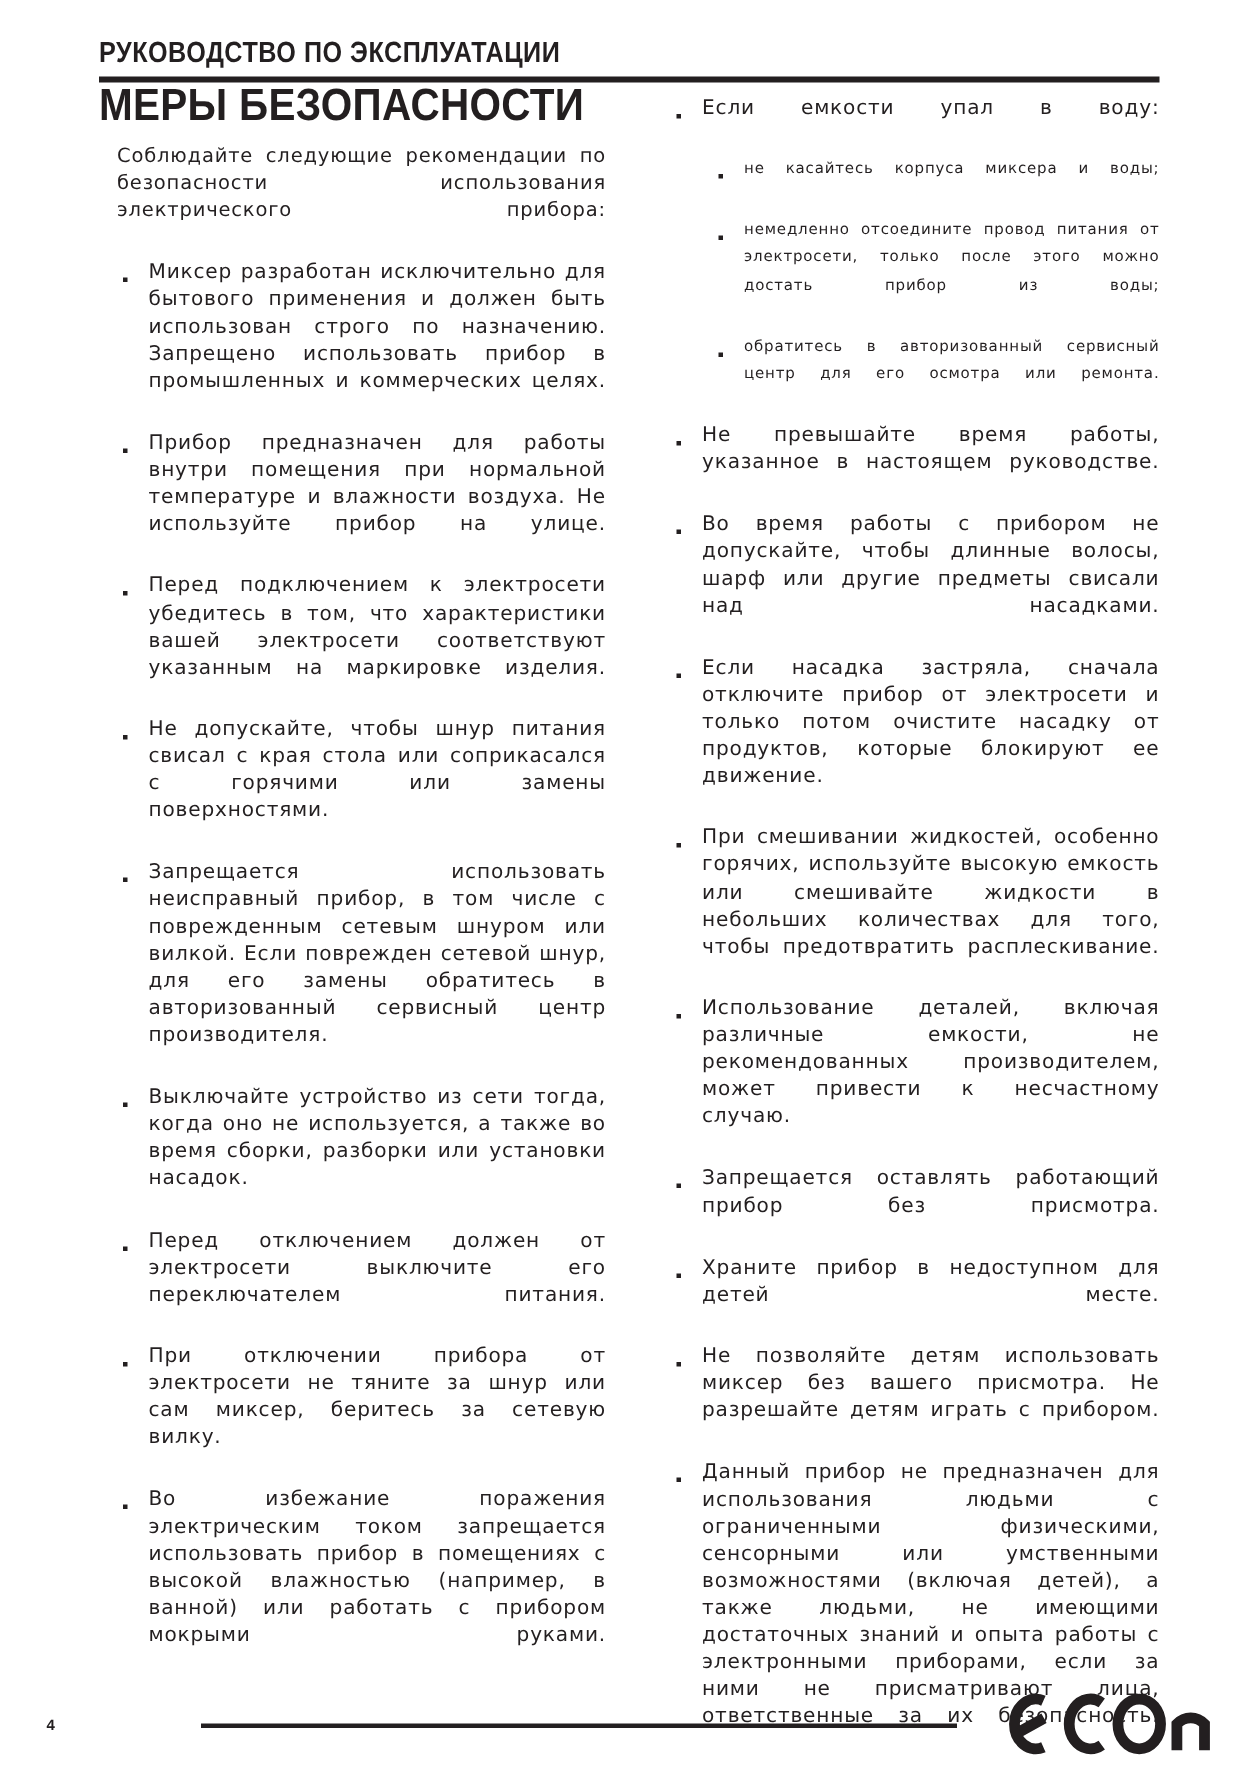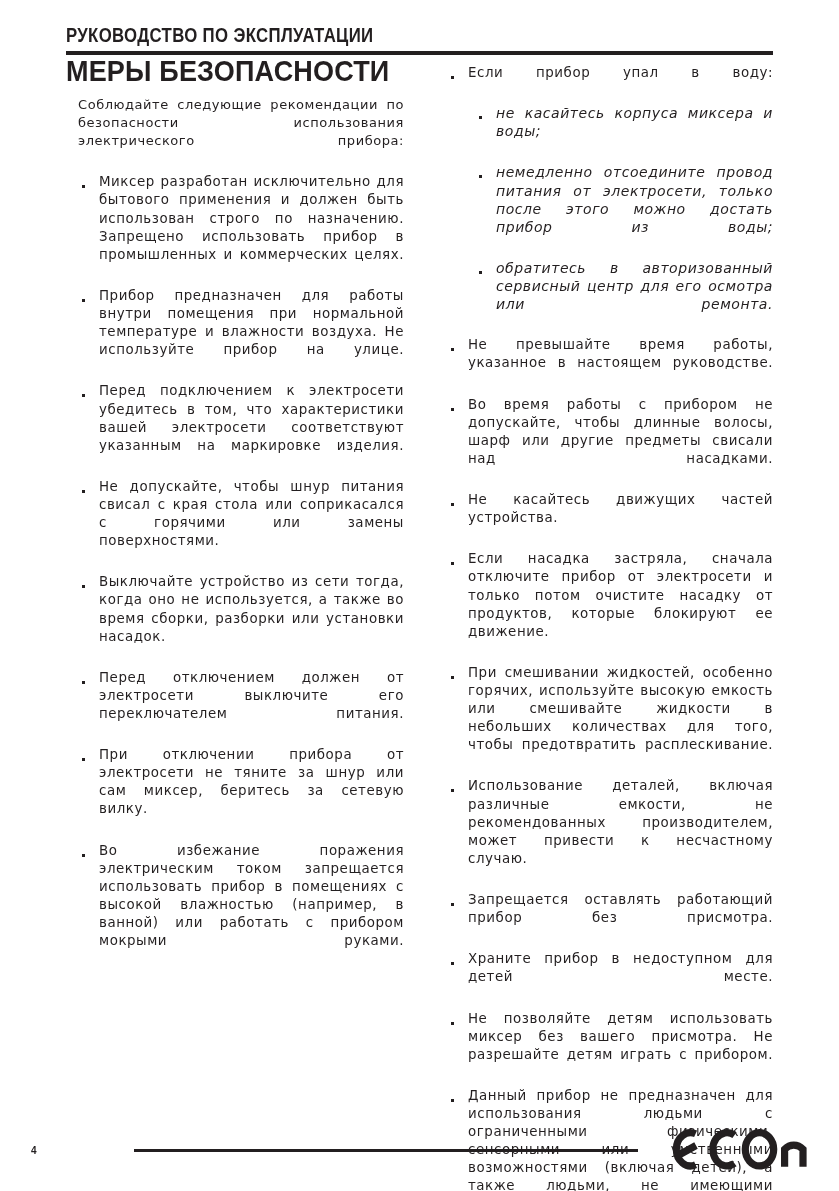--- a/index.html
+++ b/index.html
@@ -116,26 +116,25 @@
   
   ul.sublist {
     list-style: none;
     margin: 4px 0 0 0;
     padding: 0;
   }
   ul.sublist > li {
     position: relative;
     padding-left: 28px;
     margin-bottom: 5px;
-    font-size: 14px;
+    font-size: 10px;
     line-height: 18.1px;
     text-align: justify;
     letter-spacing: 0.55px;
     word-spacing: 0.5px;
-    font-style: italic;
   }
   ul.sublist > li::before {
     content: "";
     position: absolute;
     left: 11px;
     top: 12px;
     width: 3px;
     height: 3px;
     background: #231f20;
   }
@@ -201,52 +200,52 @@
         <li>
           <span class="btext">Прибор предназначен для работы внутри помещения при нормальной температуре и влажности воздуха. Не используйте прибор на улице.</span>
         </li>
         <li>
           <span class="btext">Перед подключением к электросети убедитесь в том, что характеристики вашей электросети соответствуют указанным на маркировке изделия.</span>
         </li>
         <li>
           <span class="btext">Не допускайте, чтобы шнур питания свисал с края стола или соприкасался с горячими или замены поверхностями.</span>
         </li>
         <li>
+          <span class="btext">Запрещается использовать неисправный прибор, в том числе с поврежденным сетевым шнуром или вилкой. Если поврежден сетевой шнур, для его замены обратитесь в авторизованный сервисный центр производителя.</span>
+        </li>
+        <li>
           <span class="btext">Выключайте устройство из сети тогда, когда оно не используется, а также во время сборки, разборки или установки насадок.</span>
         </li>
         <li>
           <span class="btext">Перед отключением должен от электросети выключите его переключателем питания.</span>
         </li>
         <li>
           <span class="btext">При отключении прибора от электросети не тяните за шнур или сам миксер, беритесь за сетевую вилку.</span>
         </li>
         <li>
           <span class="btext">Во избежание поражения электрическим током запрещается использовать прибор в помещениях с высокой влажностью (например, в ванной) или работать с прибором мокрыми руками.</span>
         </li>
       </ul>
   </div>
 
   <div class="col col-right">
     <ul class="bullets" id="right-list">
         <li>
-          <span class="btext">Если прибор упал в воду:</span>
+          <span class="btext">Если емкости упал в воду:</span>
           <ul class="sublist">
             <li><span class="btext">не касайтесь корпуса миксера и воды;</span></li>
             <li><span class="btext">немедленно отсоедините провод питания от электросети, только после этого можно достать прибор из воды;</span></li>
             <li><span class="btext">обратитесь в авторизованный сервисный центр для его осмотра или ремонта.</span></li>
           </ul>
         </li>
         <li>
           <span class="btext">Не превышайте время работы, указанное в настоящем руководстве.</span>
         </li>
         <li>
           <span class="btext">Во время работы с прибором не допускайте, чтобы длинные волосы, шарф или другие предметы свисали над насадками.</span>
-        </li>
-        <li>
-          <span class="btext">Не касайтесь движущих частей устройства.</span>
         </li>
         <li>
           <span class="btext">Если насадка застряла, сначала отключите прибор от электросети и только потом очистите насадку от продуктов, которые блокируют ее движение.</span>
         </li>
         <li>
           <span class="btext">При смешивании жидкостей, особенно горячих, используйте высокую емкость или смешивайте жидкости в небольших количествах для того, чтобы предотвратить расплескивание.</span>
         </li>
         <li>
           <span class="btext">Использование деталей, включая различные емкости, не рекомендованных производителем, может привести к несчастному случаю.</span>
         </li>

